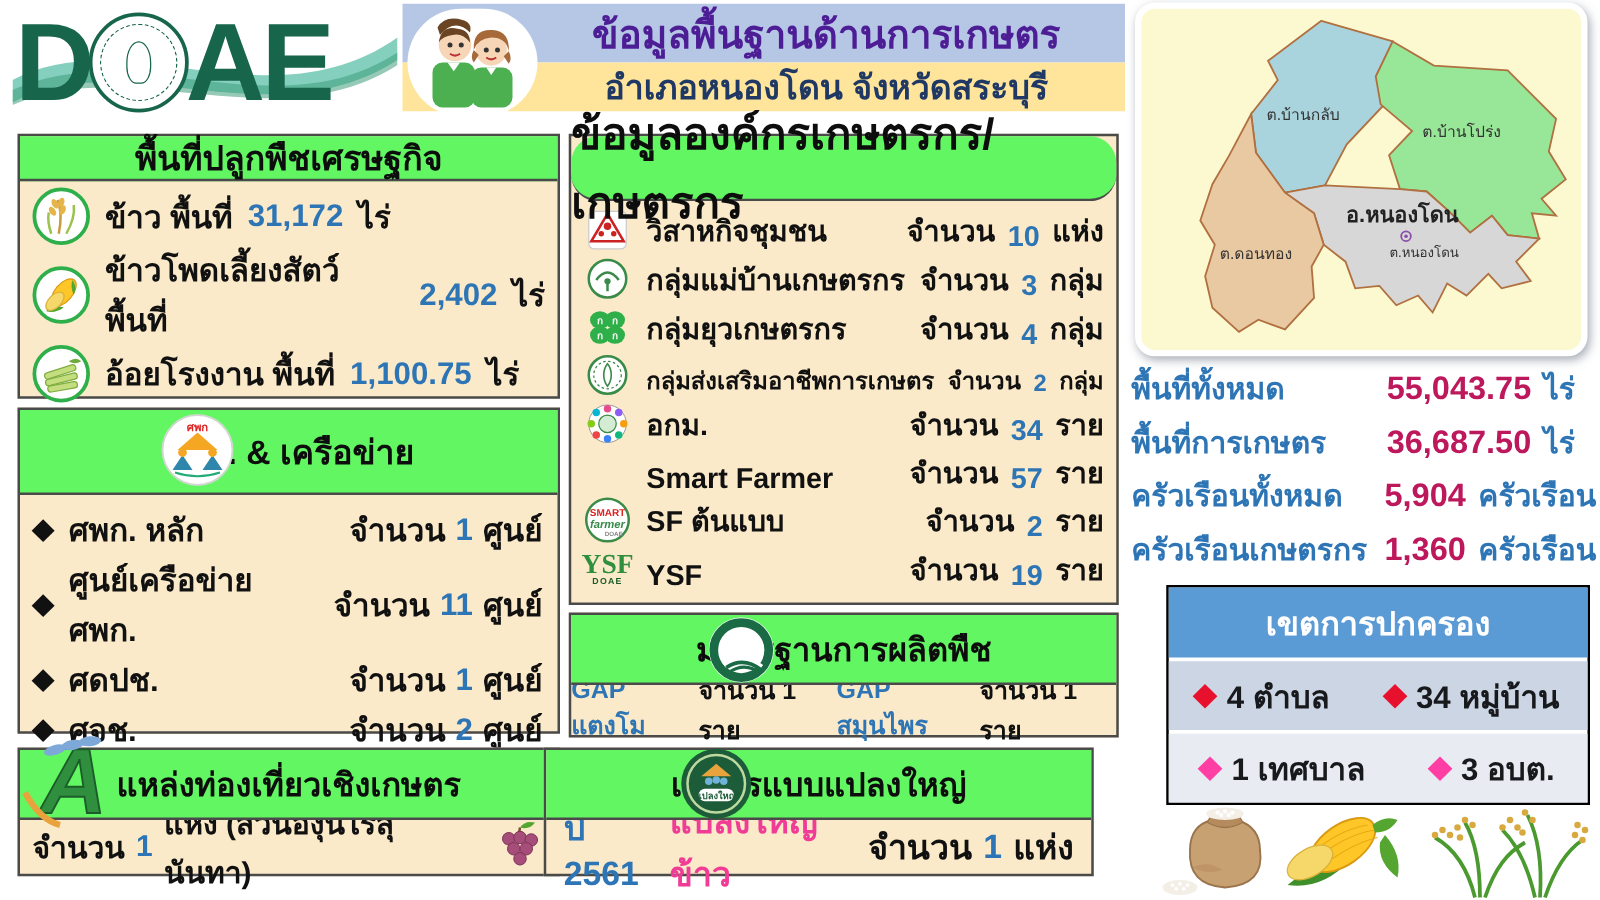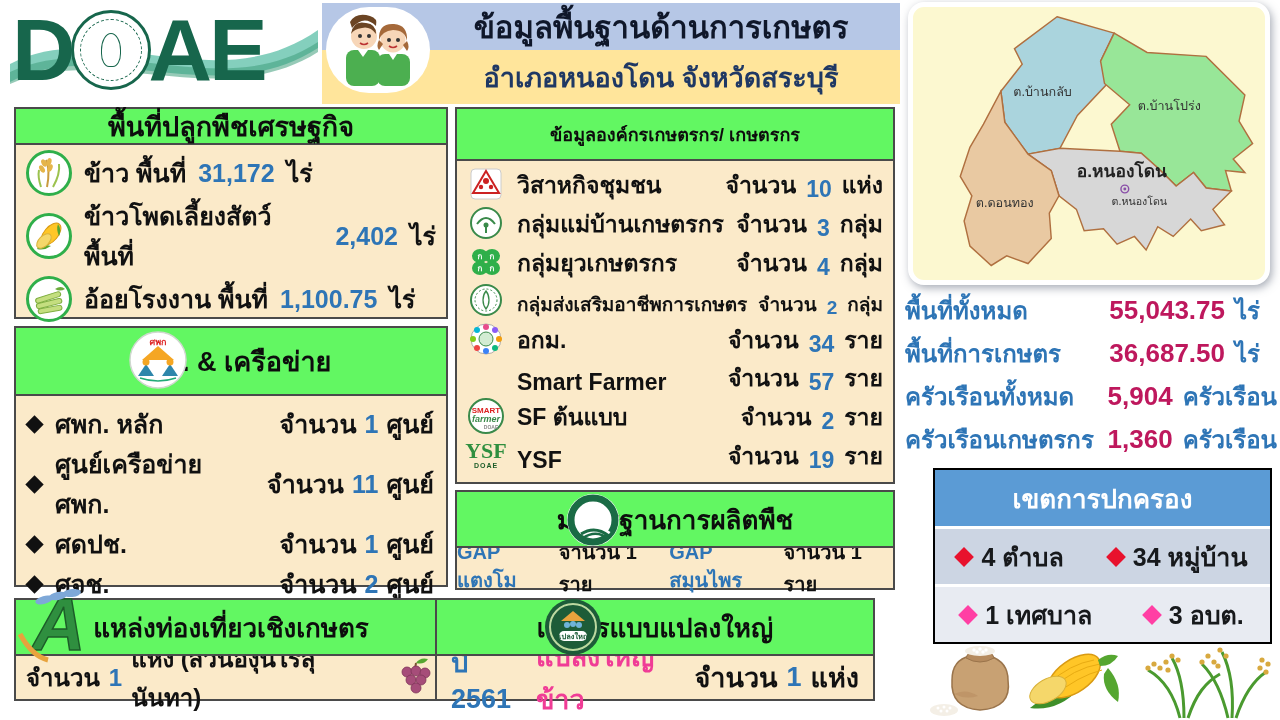--- a/index.html
+++ b/index.html
@@ -11,22 +11,22 @@
   .doae-swoosh { position:absolute; left:0; top:0; width:308px; height:96px; }
   .doae-letters { position:absolute; left:2px; top:0; display:flex; align-items:center; height:96px; }
   .doae-letter { font-size:88px; font-weight:800; color:#17664c; letter-spacing:-3px; line-height:90px; }
   .doae-seal { width:80px; height:80px; border-radius:50%; background:#fff; border:3px solid #17664c; margin:0 -2px; position:relative; z-index:2; display:flex; align-items:center; justify-content:center; }
   .doae-seal-inner { width:62px; height:62px; border-radius:50%; border:1.5px dashed #17664c; display:flex; align-items:center; justify-content:center; }
   .doae-seal-core { width:20px; height:34px; border:1.5px solid #17664c; border-radius:50% 50% 40% 40%; }
 
   
   .header-box { position:absolute; left:322px; top:3px; width:578px; height:93px; }
   .band-blue { height:47px; background:#b6c7e6; display:flex; align-items:center; justify-content:center; padding-left:100px; }
-  .band-yellow { height:54px; background:#ffe59b; display:flex; align-items:center; justify-content:center; padding-left:100px; }
-  .header-title { font-size:31px; font-weight:bold; color:#0f172a; }
+  .band-yellow { height:39px; background:#ffe59b; display:flex; align-items:center; justify-content:center; padding-left:100px; }
+  .header-title { font-size:31px; font-weight:bold; color:#4c1d95; }
   .header-subtitle { font-size:27px; font-weight:bold; color:#1f3864; }
   .people-badge { position:absolute; left:4px; top:4px; width:104px; height:86px; background:#fff; border-radius:52px; z-index:3; display:flex; align-items:center; justify-content:center; }
 
   
   .box { position:absolute; border:2px solid #4a4a4a; background:#fbeac9; }
   .box-header { position:relative; background:#62f762; border-bottom:2px solid #4a4a4a; display:flex; align-items:center; justify-content:center; font-weight:bold; color:#0d0d0d; }
   .hdr-logo { position:absolute; }
 
   
   .box-crops { left:14px; top:107px; width:434px; height:212px; }
@@ -44,21 +44,21 @@
   .diamond { width:13px; height:13px; background:#111; transform:rotate(45deg); margin-right:6px; flex-shrink:0; }
 
   
   .box-tourism { left:14px; top:598px; width:434px; height:103px; }
   .box-tourism .box-header { height:56px; font-size:26px; }
   .tour-content { display:flex; align-items:center; gap:9px; padding:0 10px; height:43px; font-size:24px; font-weight:bold; color:#111; }
   .a-logo { position:absolute; left:-2px; top:-24px; z-index:4; }
 
   
   .box-orgs { left:455px; top:107px; width:440px; height:377px; }
-  .box-orgs .box-header { height:52px; font-size:18px; }
+  .box-orgs .box-header { height:52px; font-size:35px;border-radius:21px; }
   .org-rows { padding:4px 10px 4px 8px; display:flex; flex-direction:column; justify-content:space-around; height:317px; }
   .orow { display:flex; align-items:flex-end; gap:10px; font-size:23px; font-weight:bold; color:#111; }
   .orow .olabel { flex:1; }
   .orow.small { font-size:19px; }
   .oicon { width:42px; height:38px; display:flex; align-items:center; justify-content:center; flex-shrink:0; }
 
   
   .box-standards { left:455px; top:490px; width:440px; height:100px; }
   .box-standards .box-header { height:56px; font-size:26px; }
   .std-content { display:flex; align-items:center; justify-content:center; gap:1px; height:40px; font-size:20px; font-weight:bold; color:#111; }

